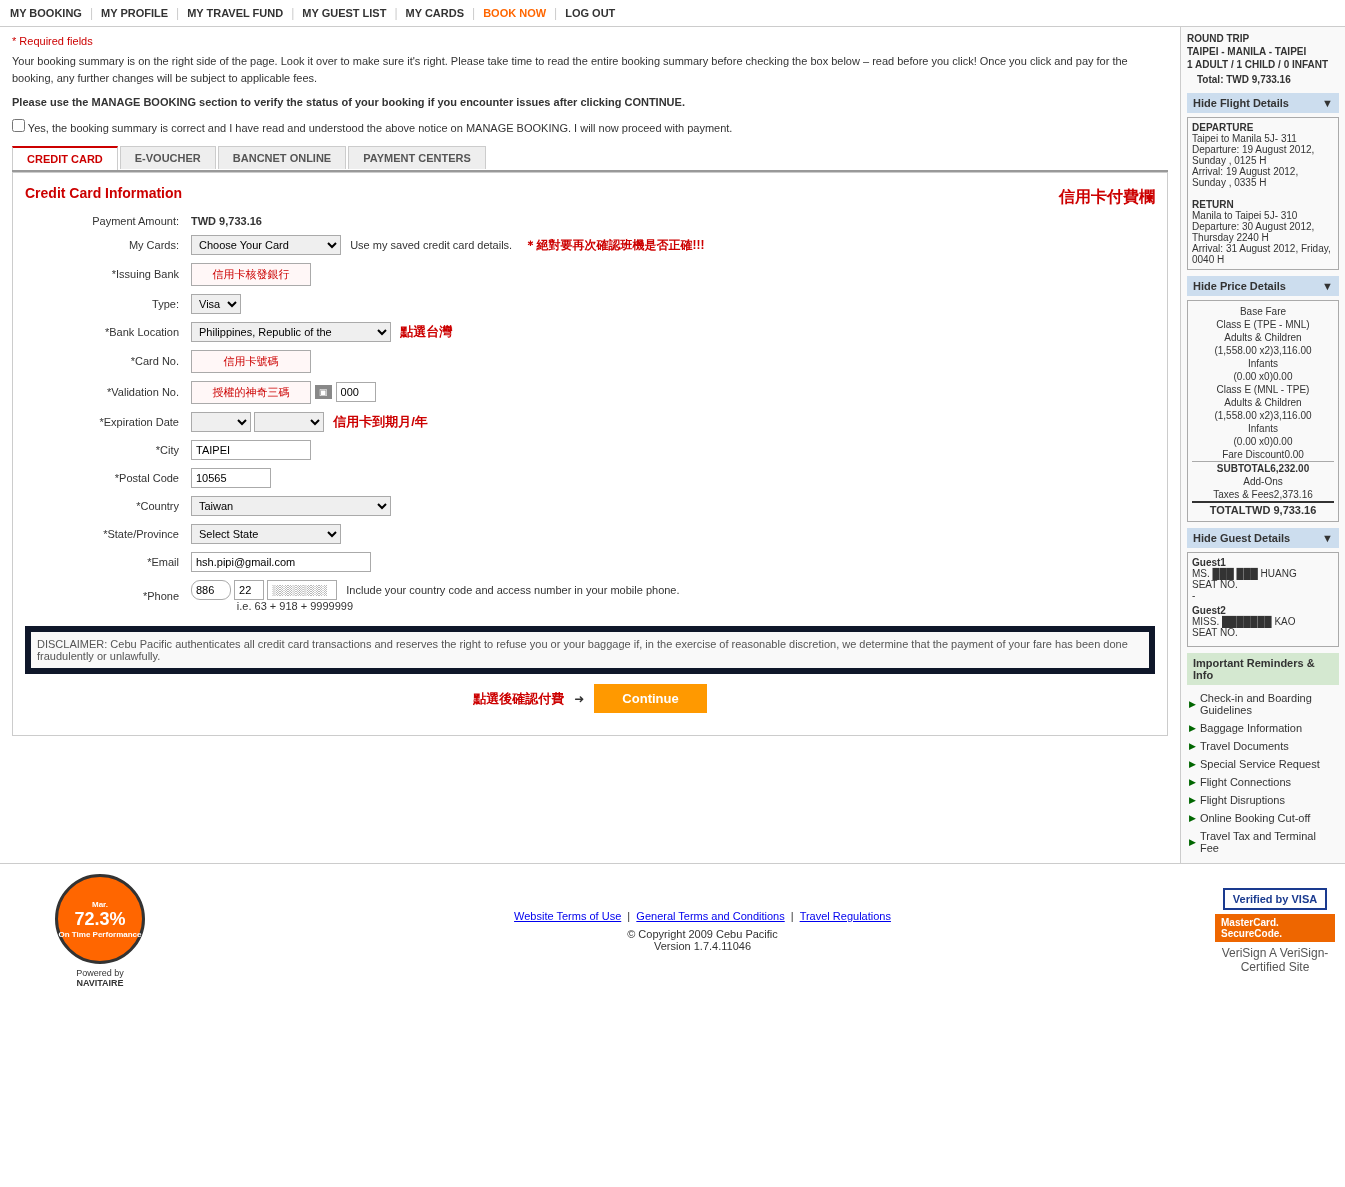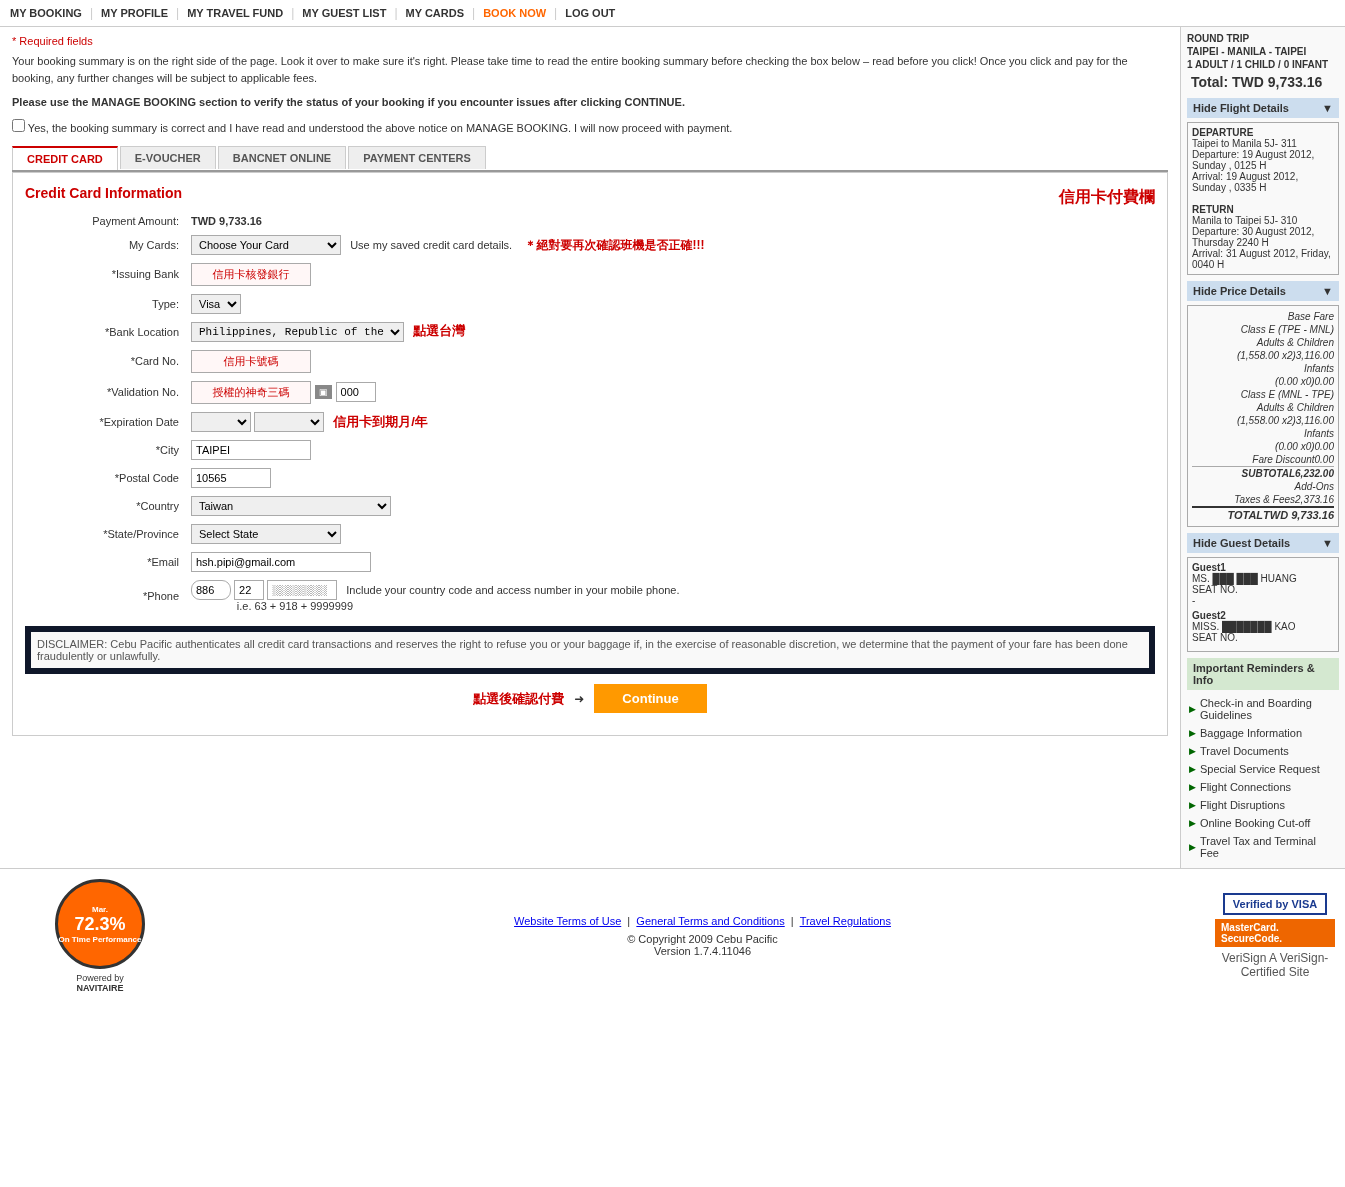--- a/index.html
+++ b/index.html
@@ -44,27 +44,27 @@
     .disclaimer { font-size: 11px; color: #555; margin-top: 10px; padding: 6px; border: 6px solid #0f172a; background: #f9f9f9; }
 
     
     .continue-area { text-align: center; margin: 10px 0; position: relative; }
     .continue-btn { background: #f90; border: none; padding: 7px 28px; font-size: 13px; font-weight: bold; color: #fff; cursor: pointer; }
     .cn-click-confirm { color: #c00; font-size: 13px; font-weight: bold; }
 
     
     .rp-section { margin-bottom: 8px; }
     .rp-trip { font-size: 10px; font-weight: bold; color: #333; margin-bottom: 2px; }
-    .rp-total { font-size: 14px; font-weight: bold; margin: 4px 4px; }
+    .rp-total { font-size: 10px; font-weight: bold; margin: 4px 10px; }
 
     .detail-toggle { display: flex; align-items: center; justify-content: space-between; background: #cde; padding: 4px 6px; font-size: 11px; font-weight: bold; cursor: pointer; margin-bottom: 4px; }
     .detail-content { font-size: 10px; padding: 4px; border: 1px solid #aaa; margin-bottom: 6px; }
     .detail-content .dep-label { font-weight: bold; font-size: 10px; }
 
-    .price-row { display: flex; justify-content: flex-end; font-size: 10px; padding: 1px 0; font-style: italic; }
+    .price-row { display: flex; justify-content: center; font-size: 10px; padding: 1px 0; }
     .price-row.subtotal { border-top: 1px solid #aaa; font-weight: bold; }
     .price-row.total { border-top: 2px solid #333; font-weight: bold; font-size: 11px; }
 
     .guest-detail { font-size: 10px; margin-bottom: 4px; }
     .guest-detail .g-name { font-weight: bold; }
 
     .reminders-section { margin-top: 6px; }
     .reminders-title { background: #d4e8d0; padding: 4px 6px; font-size: 11px; font-weight: bold; margin-bottom: 4px; }
     .reminder-item { display: flex; align-items: center; gap: 4px; font-size: 11px; padding: 3px 2px; cursor: pointer; }
     .reminder-arrow { color: #060; font-size: 9px; }
@@ -163,21 +163,21 @@
           <td class="label-col">Type:</td>
           <td>
             <select>
               <option value="Visa">Visa</option>
             </select>
           </td>
         </tr>
         <tr>
           <td class="label-col">*Bank Location</td>
           <td>
-            <select style="min-width:200px;font-family:Liberation Mono, monospace;">
+            <select style="min-width:200px;">
               <option value="Philippines, Republic of the">Philippines, Republic of the</option>
             </select>
             &nbsp;
             <span style="color:#c00; font-size:13px; font-weight:bold;">點選台灣</span>
           </td>
         </tr>
         <tr>
           <td class="label-col">*Card No.</td>
           <td>
             <span class="input-chinese-label">信用卡號碼</span>

